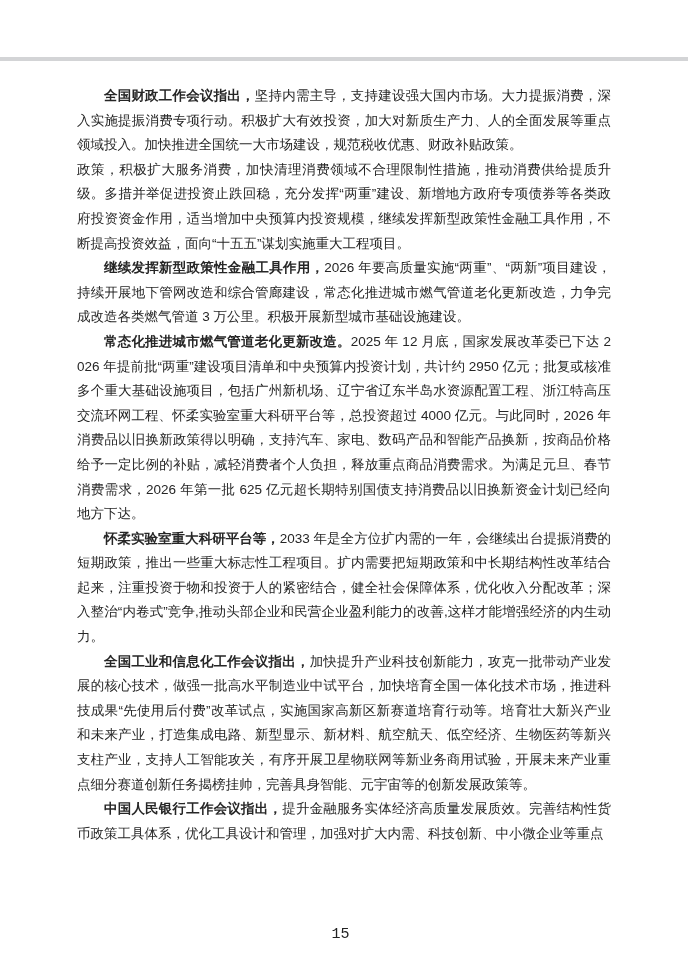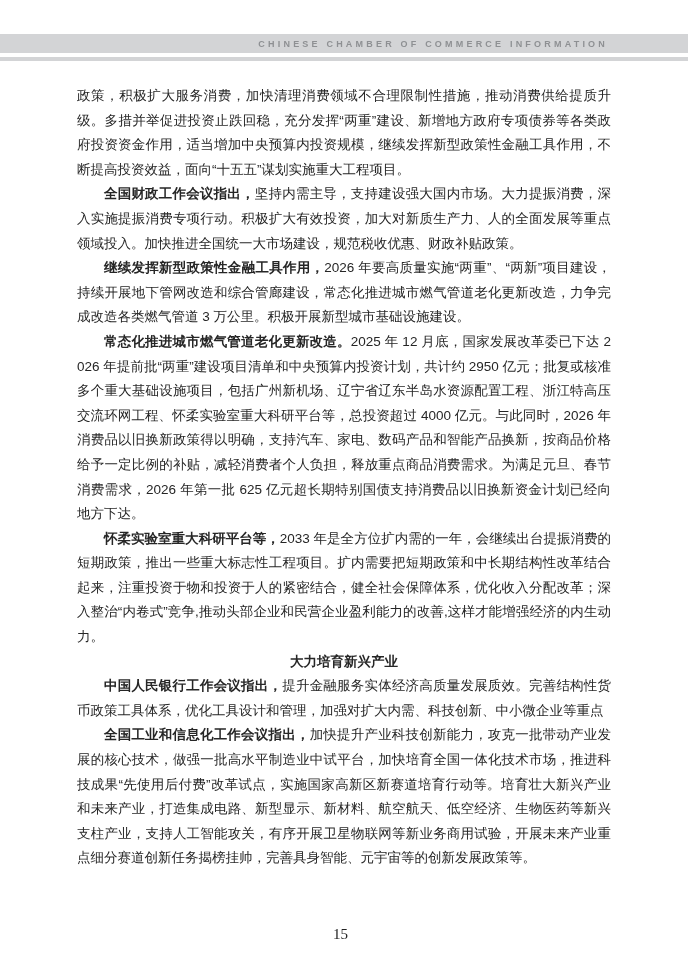--- a/index.html
+++ b/index.html
@@ -32,50 +32,46 @@
   }
   .para{margin:0;text-indent:2em;word-break:break-all;}
   .para.no-indent{text-indent:0;}
   .lead{font-weight:bold;}
   .heading{
     margin:0;text-align:center;font-weight:bold;text-indent:0;
   }
   .pageno{
     position:absolute;left:0;right:7px;top:926px;
     text-align:center;
-    font-family:Liberation Serif, serif;
+    font-family:Liberation Mono, monospace;
     font-size:15px;color:#222222;
   }
 </style>
 </head>
 <body>
 
 <div class="page">
 
-  <div class="band">
-    <span class="band-text">CHINESE CHAMBER OF COMMERCE INFORMATION</span>
-  </div>
   <div class="rule"></div>
 
   <div class="body">
 
+    <p class="para"><b class="lead">全国财政工作会议指出，</b><span>坚持内需主导，支持建设强大国内市场。大力提振消费，深入实施提振消费专项行动。积极扩大有效投资，加大对新质生产力、人的全面发展等重点领域投入。加快推进全国统一大市场建设，规范税收优惠、财政补贴政策。</span></p>
+
     <p class="para no-indent"><b class="lead"></b><span>政策，积极扩大服务消费，加快清理消费领域不合理限制性措施，推动消费供给提质升级。多措并举促进投资止跌回稳，充分发挥“两重”建设、新增地方政府专项债券等各类政府投资资金作用，适当增加中央预算内投资规模，继续发挥新型政策性金融工具作用，不断提高投资效益，面向“十五五”谋划实施重大工程项目。</span></p>
-
-    <p class="para"><b class="lead">全国财政工作会议指出，</b><span>坚持内需主导，支持建设强大国内市场。大力提振消费，深入实施提振消费专项行动。积极扩大有效投资，加大对新质生产力、人的全面发展等重点领域投入。加快推进全国统一大市场建设，规范税收优惠、财政补贴政策。</span></p>
 
 
     <p class="para"><b class="lead">继续发挥新型政策性金融工具作用，</b><span>2026 年要高质量实施“两重”、“两新”项目建设，持续开展地下管网改造和综合管廊建设，常态化推进城市燃气管道老化更新改造，力争完成改造各类燃气管道 3 万公里。积极开展新型城市基础设施建设。</span></p>
 
     <p class="para"><b class="lead">常态化推进城市燃气管道老化更新改造。</b><span>2025 年 12 月底，国家发展改革委已下达 2026 年提前批“两重”建设项目清单和中央预算内投资计划，共计约 2950 亿元；批复或核准多个重大基础设施项目，包括广州新机场、辽宁省辽东半岛水资源配置工程、浙江特高压交流环网工程、怀柔实验室重大科研平台等，总投资超过 4000 亿元。与此同时，2026 年消费品以旧换新政策得以明确，支持汽车、家电、数码产品和智能产品换新，按商品价格给予一定比例的补贴，减轻消费者个人负担，释放重点商品消费需求。为满足元旦、春节消费需求，2026 年第一批 625 亿元超长期特别国债支持消费品以旧换新资金计划已经向地方下达。</span></p>
 
     <p class="para"><b class="lead">怀柔实验室重大科研平台等，</b><span>2033 年是全方位扩内需的一年，会继续出台提振消费的短期政策，推出一些重大标志性工程项目。扩内需要把短期政策和中长期结构性改革结合起来，注重投资于物和投资于人的紧密结合，健全社会保障体系，优化收入分配改革；深入整治“内卷式”竞争,推动头部企业和民营企业盈利能力的改善,这样才能增强经济的内生动力。</span></p>
 
-    <p class="heading">大力培育新兴产业</p>
+
+    <p class="para"><b class="lead">全国工业和信息化工作会议指出，</b><span>加快提升产业科技创新能力，攻克一批带动产业发展的核心技术，做强一批高水平制造业中试平台，加快培育全国一体化技术市场，推进科技成果“先使用后付费”改革试点，实施国家高新区新赛道培育行动等。培育壮大新兴产业和未来产业，打造集成电路、新型显示、新材料、航空航天、低空经济、生物医药等新兴支柱产业，支持人工智能攻关，有序开展卫星物联网等新业务商用试验，开展未来产业重点细分赛道创新任务揭榜挂帅，完善具身智能、元宇宙等的创新发展政策等。</span></p>
 
     <p class="para"><b class="lead">中国人民银行工作会议指出，</b><span>提升金融服务实体经济高质量发展质效。完善结构性货币政策工具体系，优化工具设计和管理，加强对扩大内需、科技创新、中小微企业等重点</span></p>
-
-    <p class="para"><b class="lead">全国工业和信息化工作会议指出，</b><span>加快提升产业科技创新能力，攻克一批带动产业发展的核心技术，做强一批高水平制造业中试平台，加快培育全国一体化技术市场，推进科技成果“先使用后付费”改革试点，实施国家高新区新赛道培育行动等。培育壮大新兴产业和未来产业，打造集成电路、新型显示、新材料、航空航天、低空经济、生物医药等新兴支柱产业，支持人工智能攻关，有序开展卫星物联网等新业务商用试验，开展未来产业重点细分赛道创新任务揭榜挂帅，完善具身智能、元宇宙等的创新发展政策等。</span></p>
 
   </div>
 
   <div class="pageno">15</div>
 
 </div>
 
 </body></html>

